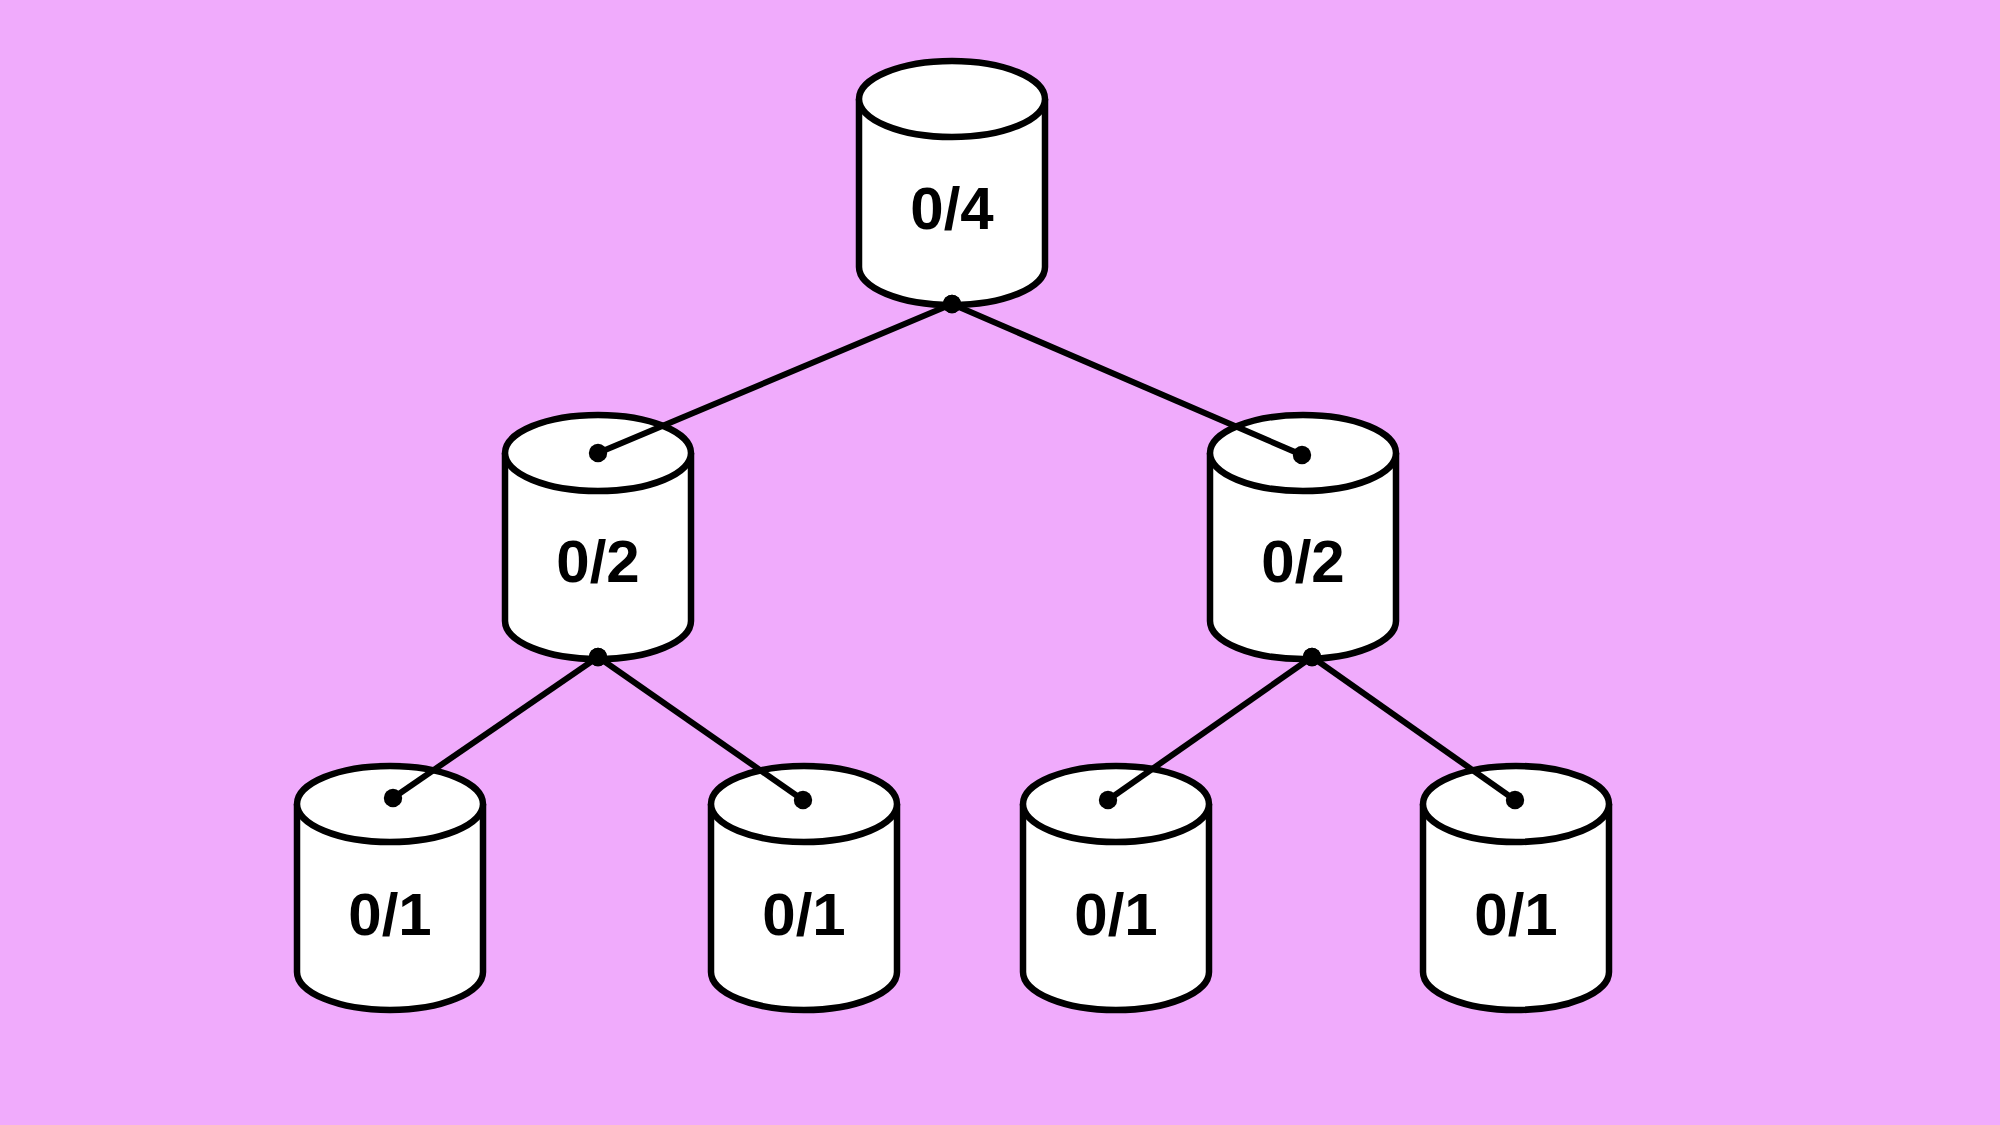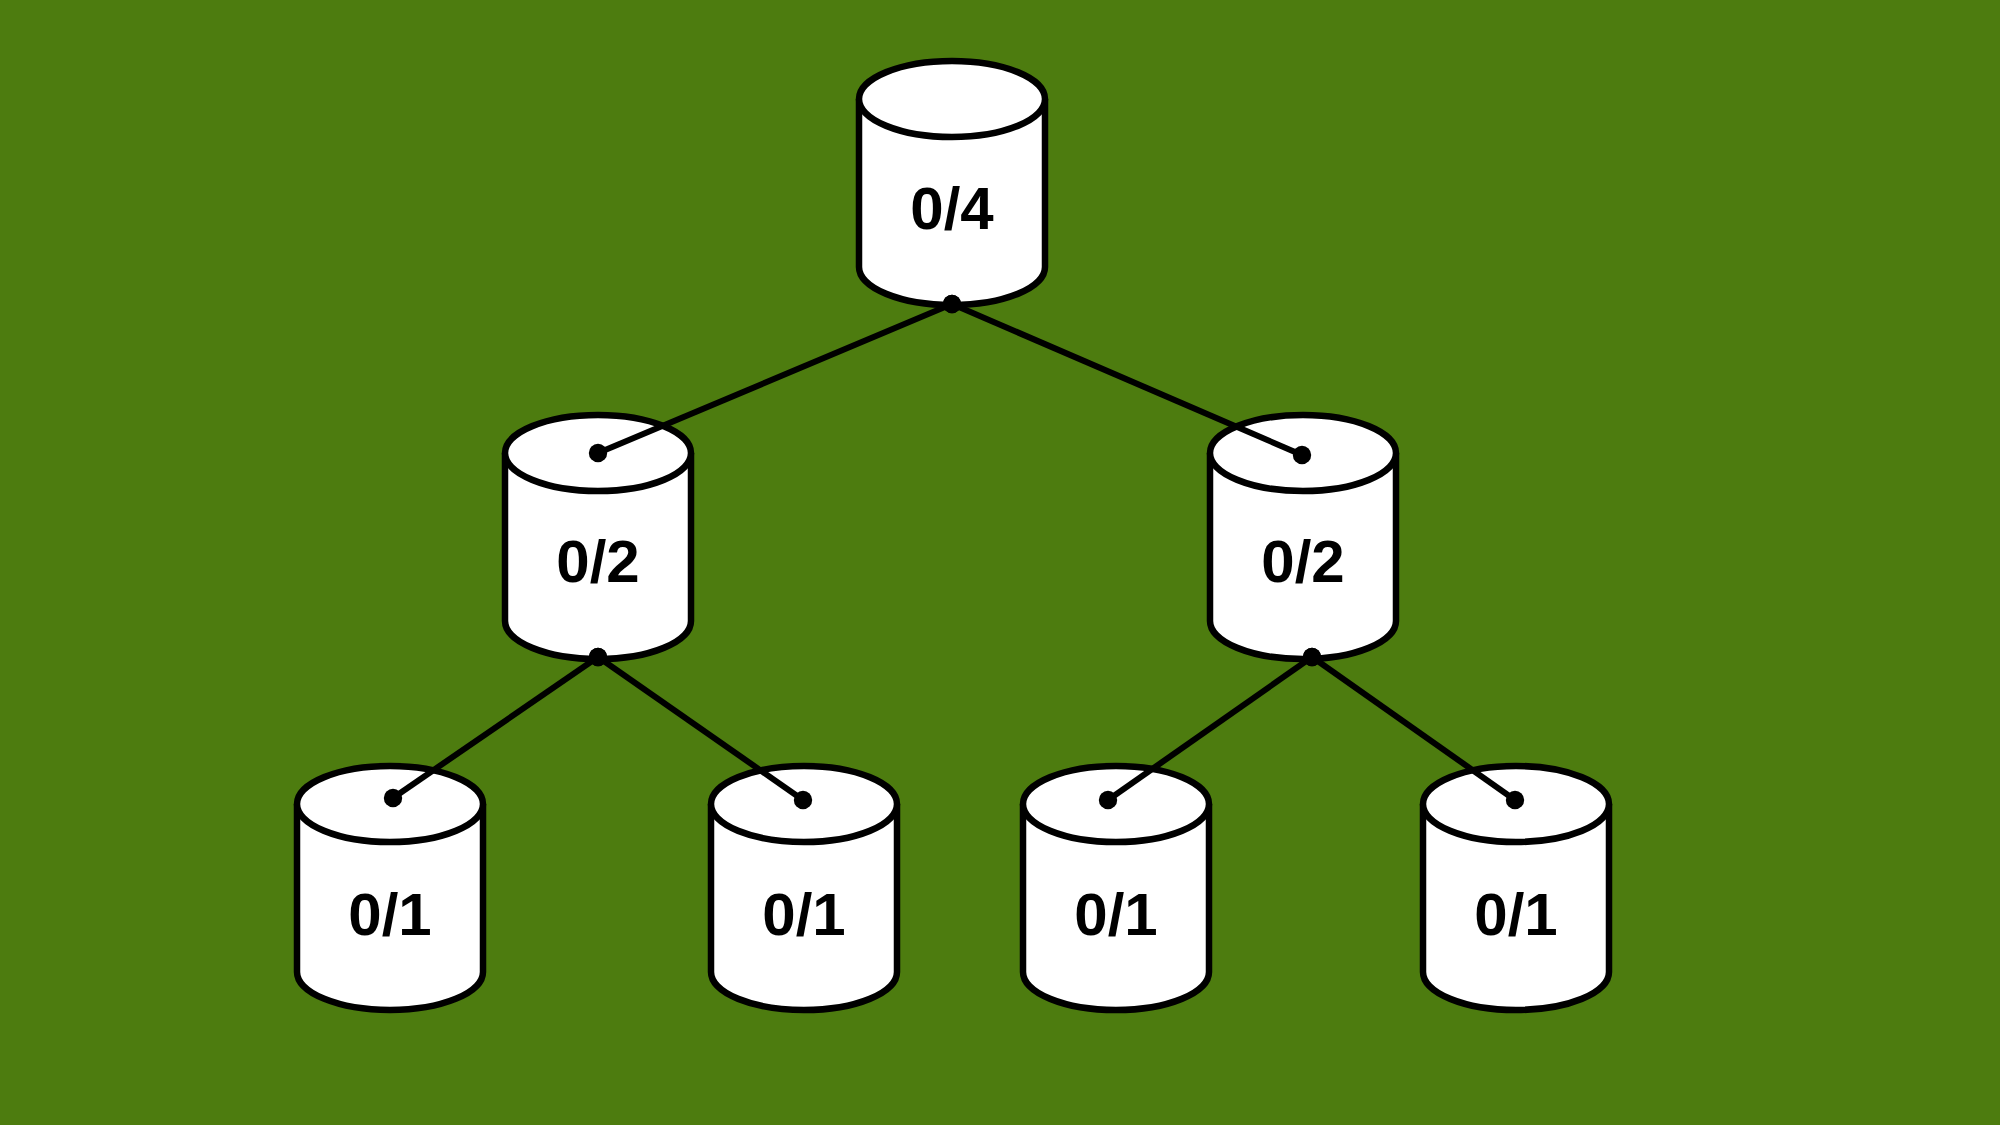--- a/index.html
+++ b/index.html
@@ -4,21 +4,21 @@
 <style>
   html, body {
     margin: 0;
     padding: 0;
     background: #ffffff;
   }
   .stage {
     position: relative;
     width: 2000px;
     height: 1125px;
-    background: #4d7c0f;
+    background: #f0abfc;
     overflow: hidden;
   }
   svg text.node-label {
     font-family: "Liberation Sans", "DejaVu Sans", sans-serif;
     font-weight: bold;
     font-size: 60px;
   }
 </style>
 </head>
 <body>

